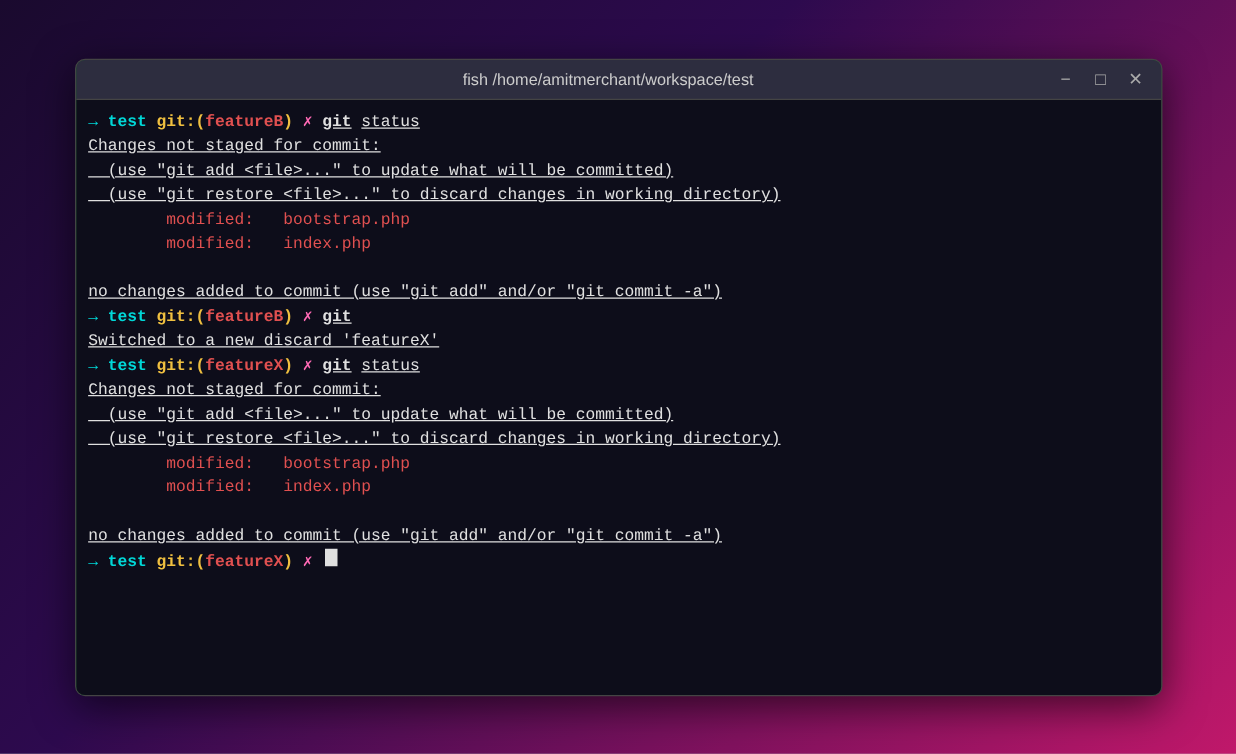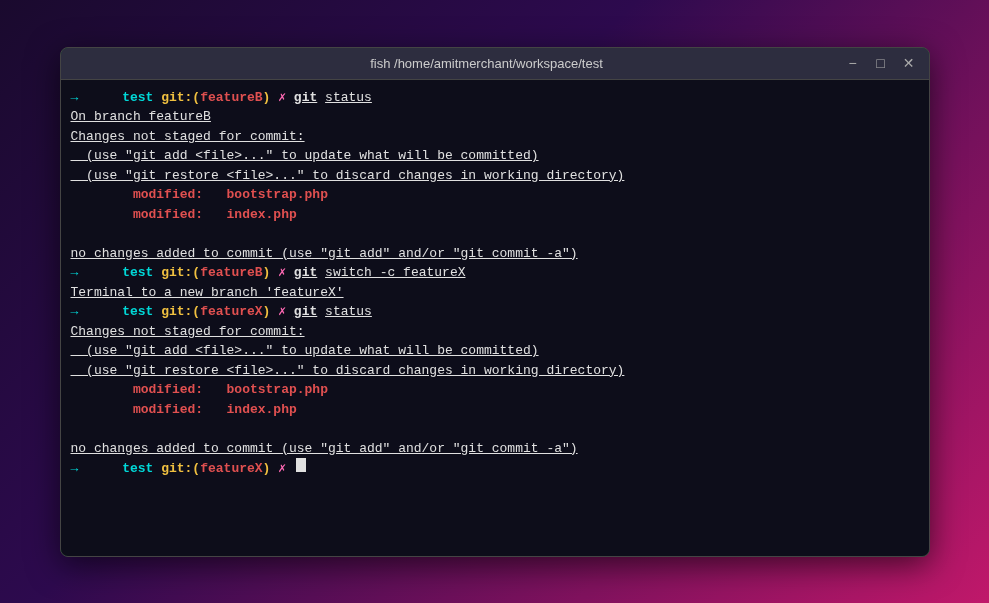--- a/index.html
+++ b/index.html
@@ -76,23 +76,23 @@
       background: #0d0d1a;
       padding: 8px 10px;
       overflow-y: auto;
       font-family: 'Courier New', Courier, monospace;
       font-size: 13px;
       line-height: 1.5;
       color: #e0e0e0;
     }
     .line { display: flex; flex-wrap: wrap; align-items: baseline; }
     .c-white { color: #e0e0e0; text-decoration: underline; }
-    .c-cyan { color: #00d7d7; margin-left: 36px; }
+    .c-cyan { color: #00d7d7; }
     .c-yellow { color: #f0c040; text-align: center; }
-    .c-red { color: #e05050; font-weight: bold; }
+    .c-red { color: #e05050; }
     .c-arrow { color: #00d7d7; font-weight: bold; }
     .c-bold { font-weight: bold; }
     .c-pink { color: #ff69b4; }
     .cursor {
       display: inline-block;
       width: 10px;
       height: 14px;
       background: #e0e0e0;
       vertical-align: middle;
       margin-left: 2px;
@@ -117,23 +117,20 @@
 
     <div class="line">
       <span class="c-arrow">→</span>&nbsp;
       <span class="c-cyan c-bold">test</span>&nbsp;
       <span class="c-yellow c-bold">git:(</span><span class="c-red c-bold">featureB</span><span class="c-yellow c-bold">)</span>&nbsp;
       <span class="c-pink">✗</span>&nbsp;
       <span class="c-bold c-white">git</span>&nbsp;<span class="c-white">status</span>
     </div>
 
     <div class="line">
-        <span class="c-white">On branch featureB</span>
-      </div>
-    <div class="line">
         <span class="c-white">Changes not staged for commit:</span>
       </div>
     <div class="line">
         <span class="c-white">&nbsp;&nbsp;(use "git add &lt;file&gt;..." to update what will be committed)</span>
       </div>
     <div class="line">
         <span class="c-white">&nbsp;&nbsp;(use "git restore &lt;file&gt;..." to discard changes in working directory)</span>
       </div>
     <div class="line">
         <span class="c-red">&nbsp;&nbsp;&nbsp;&nbsp;&nbsp;&nbsp;&nbsp;&nbsp;modified:&nbsp;&nbsp;&nbsp;bootstrap.php</span>
@@ -144,25 +141,25 @@
     <div class="line">&nbsp;</div>
     <div class="line">
         <span class="c-white">no changes added to commit (use "git add" and/or "git commit -a")</span>
       </div>
 
     <div class="line">
       <span class="c-arrow">→</span>&nbsp;
       <span class="c-cyan c-bold">test</span>&nbsp;
       <span class="c-yellow c-bold">git:(</span><span class="c-red c-bold">featureB</span><span class="c-yellow c-bold">)</span>&nbsp;
       <span class="c-pink">✗</span>&nbsp;
-      <span class="c-bold c-white">git</span>&nbsp;<span class="c-white">switch -c featureX</span>
+      <span class="c-bold c-white">git</span>&nbsp;
     </div>
 
     <div class="line">
-        <span class="c-white">Terminal to a new branch 'featureX'</span>
+        <span class="c-white">Switched to a new discard 'featureX'</span>
       </div>
 
     <div class="line">
       <span class="c-arrow">→</span>&nbsp;
       <span class="c-cyan c-bold">test</span>&nbsp;
       <span class="c-yellow c-bold">git:(</span><span class="c-red c-bold">featureX</span><span class="c-yellow c-bold">)</span>&nbsp;
       <span class="c-pink">✗</span>&nbsp;
       <span class="c-bold c-white">git</span>&nbsp;<span class="c-white">status</span>
     </div>
 

